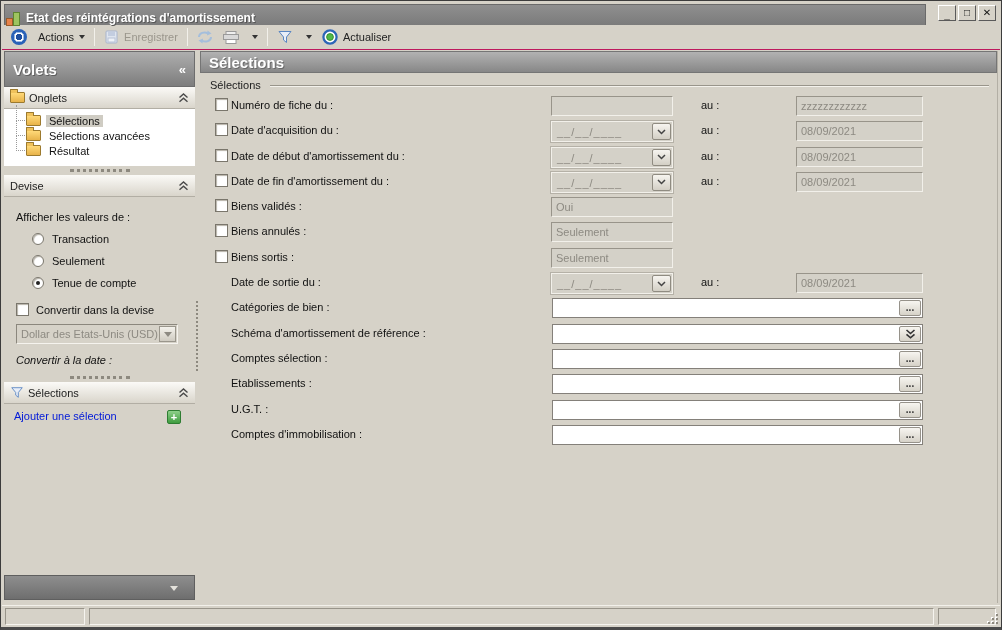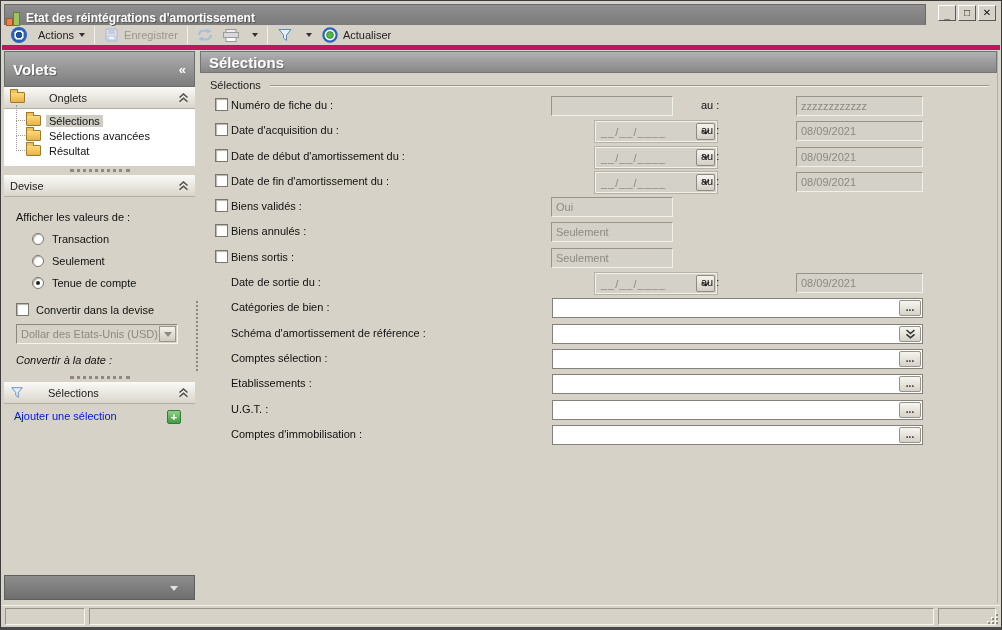--- a/index.html
+++ b/index.html
@@ -16,21 +16,21 @@
   .app-icon .bar-g{position:absolute;left:7px;bottom:0;width:7px;height:14px;background:#9ec460;border:1px solid #5e8430;}
   .title-text{position:relative;z-index:2;color:#fff;font-weight:bold;font-size:12px;margin-left:5px;
               text-shadow:1px 1px 0 #565656;white-space:nowrap;}
   .win-buttons{position:absolute;right:2px;top:1px;display:flex;gap:2px;z-index:3;}
   .win-btn{width:18px;height:16px;background:#d6d2c8;border:1px solid;border-color:#fff #5a5a5a #5a5a5a #fff;
            font-size:10px;line-height:13px;text-align:center;color:#111;cursor:default;}
   .win-btn.mini{line-height:18px;font-weight:bold;}
 
   
   .toolbar{position:absolute;left:1px;top:24px;right:1px;height:25px;background:#d6d2c8;
-           border-bottom:5px solid #be185d;display:flex;align-items:center;font-size:11px;color:#222;}
+           border-bottom:1px solid #be185d;display:flex;align-items:center;font-size:11px;color:#222;}
   .tb-sep{width:1px;height:18px;background:#9d998f;border-right:1px solid #f2f0ea;margin:0 4px;}
   .tb-item{display:flex;align-items:center;gap:5px;padding:0 5px;height:22px;}
   .tb-label{white-space:nowrap;}
   .tb-label.disabled{color:#9a968c;}
   .caret{width:0;height:0;border-left:3px solid transparent;border-right:3px solid transparent;border-top:4px solid #333;}
   .target-icon{width:16px;height:16px;border-radius:50%;
      background:radial-gradient(circle at 50% 50%, #1f4f9f 0 3px, #ffffff 3px 4.5px, #9ab8e4 4.5px 5.5px, #2a62b8 5.5px 8px);}
   .orb-icon{width:16px;height:16px;}
 
   
@@ -38,21 +38,21 @@
   .vsplitter{position:absolute;left:194px;top:50px;width:5px;bottom:24px;background:#d6d2c8;}
   .vsplitter .grip{position:absolute;left:1px;top:250px;height:70px;border-left:2px dotted #8d897f;}
   .main{position:absolute;left:199px;top:50px;right:3px;bottom:24px;background:#d6d2c8;border-right:1px solid #b3afa5;}
 
   
   .pane-title{height:36px;background:linear-gradient(#aeaeae,#7d7d7d);border:1px solid #6d6d6d;
               display:flex;align-items:center;justify-content:space-between;padding:0 8px;}
   .pane-title .t{color:#fff;font-weight:bold;font-size:15px;text-shadow:1px 1px 0 #5f5f5f;}
   .pane-title .collapse{color:#fff;font-weight:bold;font-size:13px;}
   .sec-header{height:22px;background:linear-gradient(#fbfaf7,#d9d5cb);border-bottom:1px solid #b2aea4;
-              display:flex;align-items:center;padding:0 6px;gap:24px;font-size:11px;color:#222;}
+              display:flex;align-items:center;padding:0 6px;gap:4px;font-size:11px;color:#222;}
   .sec-header .grow{flex:1;}
   .folder{position:relative;width:15px;height:11px;background:linear-gradient(#ffd978,#e8b34a);
           border:1px solid #9c7a2e;border-radius:1px;flex:none;}
   .folder::before{content:"";position:absolute;top:-4px;left:-1px;width:6px;height:3px;background:#f0c25c;
           border:1px solid #9c7a2e;border-bottom:none;border-radius:1px 1px 0 0;}
   .tree{background:#fff;padding:4px 0 8px 6px;min-height:52px;}
   .tree-item{position:relative;display:flex;align-items:center;gap:5px;height:15px;padding-left:16px;font-size:11px;color:#111;}
   .tree-item::before{content:"";position:absolute;left:6px;top:-8px;width:8px;height:15px;
           border-left:1px dotted #999;border-bottom:1px dotted #999;}
   .tree-item .ti-label{padding:0 3px;}
@@ -91,21 +91,21 @@
   .rows{position:absolute;left:0;right:0;top:16px;}
   .row{position:relative;height:25.3px;font-size:11px;color:#111;}
   .row .rcb{position:absolute;left:7px;top:3px;}
   .row .rlbl{position:absolute;left:23px;top:4px;white-space:nowrap;}
   .field{position:absolute;height:20px;background:#d4d1c8;border:1px solid;
          border-color:#98948a #f2f0ea #f2f0ea #98948a;color:#8d8a82;font-size:11px;
          display:flex;align-items:center;padding:0 4px;overflow:hidden;white-space:nowrap;}
   .field.mid{left:343px;top:1px;width:122px;}
   .field.rt{left:588px;top:1px;width:127px;text-align:center;}
   .datecombo{position:absolute;left:343px;top:1px;width:122px;height:21px;background:#d4d1c8;
-         border:1px solid #f2f0ea;box-shadow:0 0 0 1px #b5b1a7;margin-left:44px;}
+         border:1px solid #f2f0ea;box-shadow:0 0 0 1px #b5b1a7;}
   .datecombo .mask{position:absolute;left:5px;top:4px;color:#8d8a82;font-size:11px;letter-spacing:1px;}
   .datecombo .dbtn{position:absolute;right:1px;top:1px;bottom:1px;width:19px;background:linear-gradient(#f6f4ef,#d3cfc5);
          border:1px solid #8f8b81;border-radius:2px;display:flex;align-items:center;justify-content:center;}
   .row .au{position:absolute;left:493px;top:4px;}
   .wide{position:absolute;left:344px;top:1px;width:371px;height:20px;background:#fff;
         border:1px solid #84807a;display:flex;align-items:center;justify-content:flex-end;padding:1px;}
   .mini-btn{width:22px;height:16px;background:linear-gradient(#f7f5f0,#d6d2c8);border:1px solid #96928a;
         border-radius:2px;font-size:10px;line-height:12px;text-align:center;color:#333;font-weight:bold;
         display:flex;align-items:center;justify-content:center;}
 

